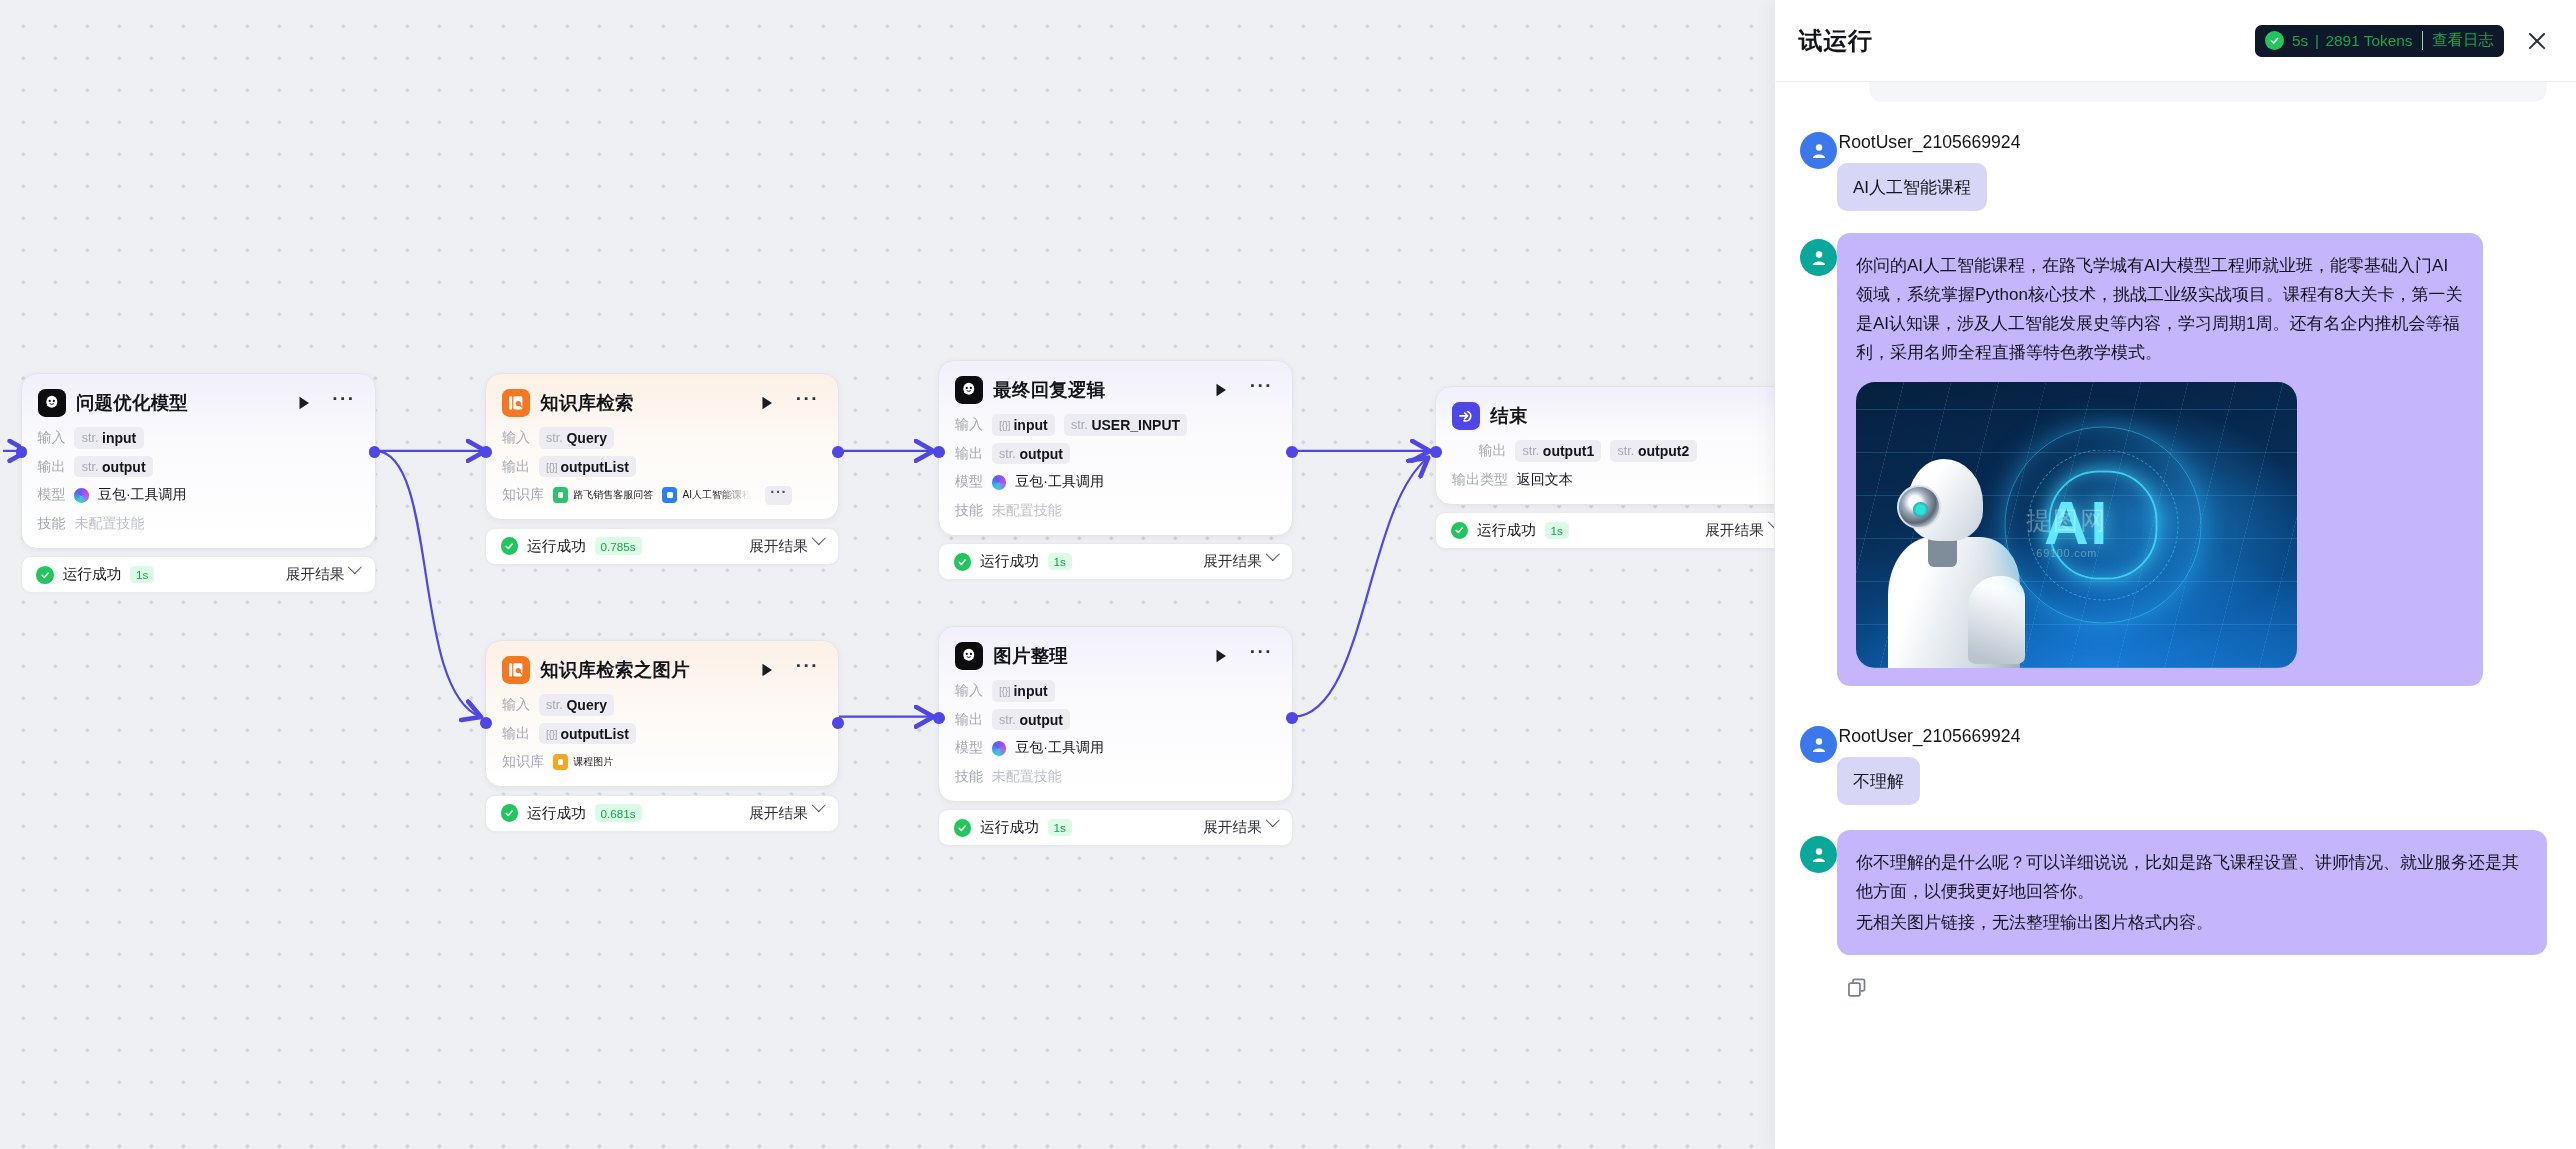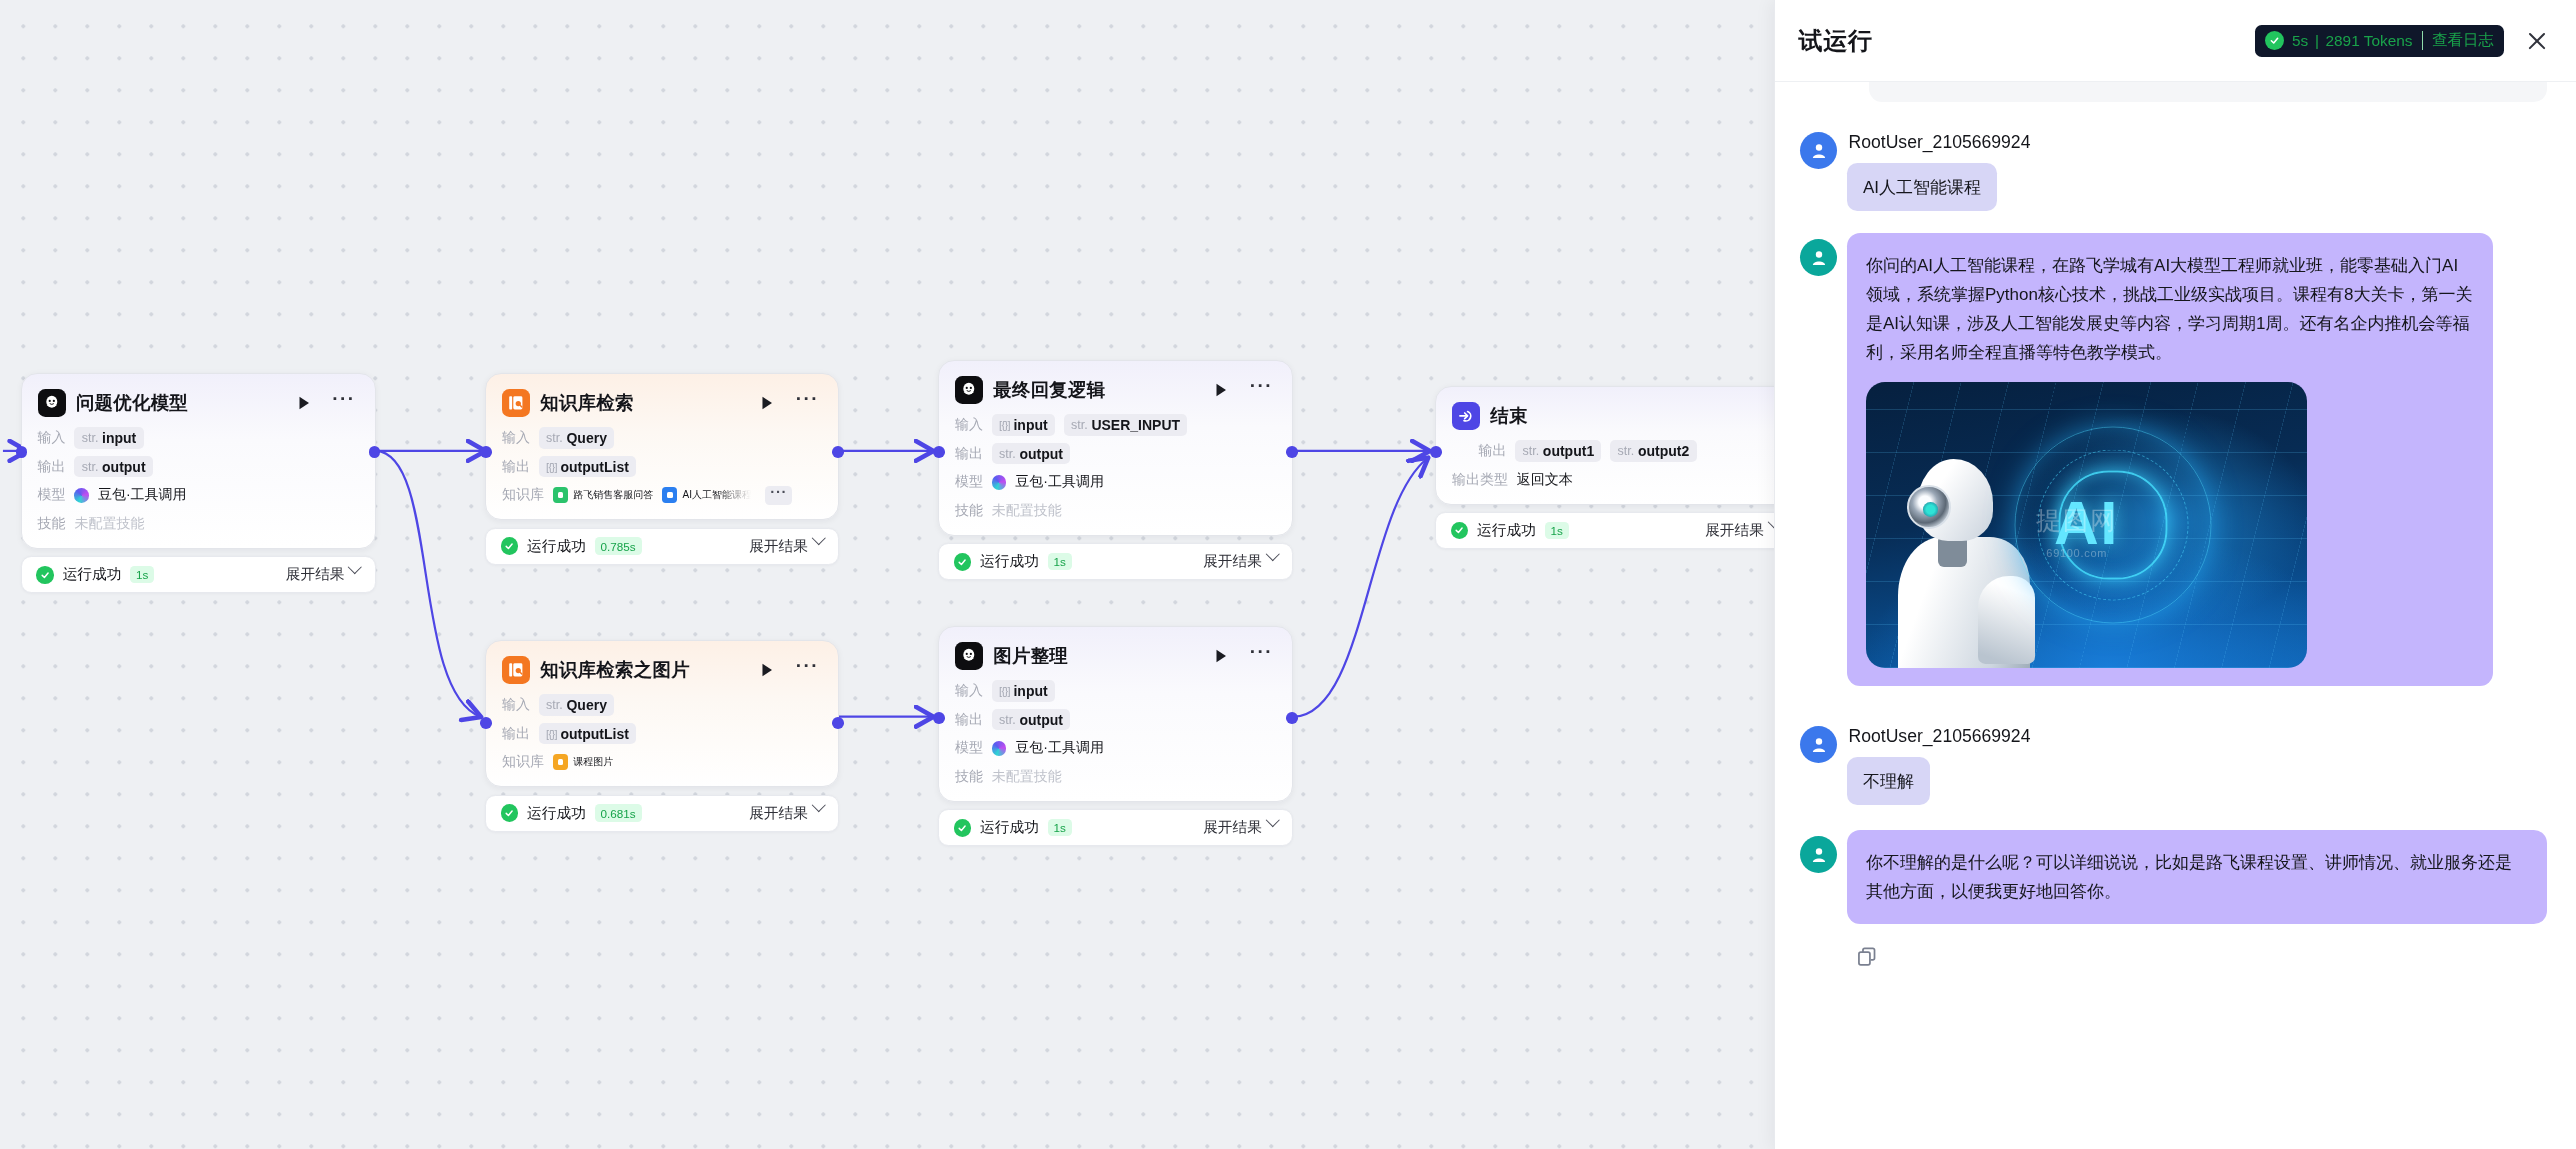--- a/index.html
+++ b/index.html
@@ -125,21 +125,21 @@
     background: #31333c; border-radius: 1.5px;
   }
   #close-btn::before { transform: rotate(45deg); }
   #close-btn::after { transform: rotate(-45deg); }
 
   #panel-body { flex: 1 1 auto; overflow: hidden; position: relative; padding: 0 29px 0 25px; }
   .msg-cut {
     position: absolute; left: 94px; right: 29px; top: -20.6px; height: 41px;
     background: #f5f6f8; border-radius: 13.2px;
   }
-  .msg { display: flex; gap: 10px; }
+  .msg { display: flex; gap: 0; }
   .msg-user { margin-top: 44px; }
   .msg-bot  { margin-top: 22px; }
   .avatar {
     width: 37px; height: 37px; border-radius: 50%; flex: 0 0 37px;
     display: flex; align-items: center; justify-content: center; margin-top: 5.9px;
   }
   .avatar.blue { background: #3b78ec; }
   .avatar.teal { background: #0aa79b; }
   .msg-col { display: flex; flex-direction: column; min-width: 0; }
   .uname { font-size: 17.6px; color: #14151a; margin: 5.9px 0 10.3px 1.5px; white-space: nowrap; }
@@ -714,20 +714,21 @@
       <div class="msg msg-bot" style="margin-top:25px">
         <div class="avatar teal">
           <svg width="16" height="17.6" viewBox="0 0 22 24">
               <circle cx="11" cy="7.5" r="4.4" fill="#fff"></circle>
               <path d="M2.6 22 C2.6 15.4 19.4 15.4 19.4 22 Z" fill="#fff"></path>
             </svg>
         </div>
         <div class="msg-col" style="flex:1 1 auto">
           <div class="bubble-bot" style="max-width:none">
             <p>你不理解的是什么呢？可以详细说说，比如是路飞课程设置、讲师情况、就业服务还是其他方面，以便我更好地回答你。</p>
+            <p>无相关图片链接，无法整理输出图片格式内容。</p>
           </div>
           <div class="copy-row">
             <span class="copy-btn">
               <svg width="22" height="22" viewBox="0 0 24 24">
                   <rect x="3.2" y="6.6" width="12" height="14" rx="2" fill="none" stroke="#7a8090" stroke-width="1.9"></rect>
                   <path d="M7.6 6.2 V4.4 A1.8 1.8 0 0 1 9.4 2.6 H18.4 A1.8 1.8 0 0 1 20.2 4.4 V13.4 A1.8 1.8 0 0 1 18.4 15.2 H16.8" fill="none" stroke="#7a8090" stroke-width="1.9" stroke-linecap="round"></path>
                 </svg>
             </span>
           </div>
         </div>

